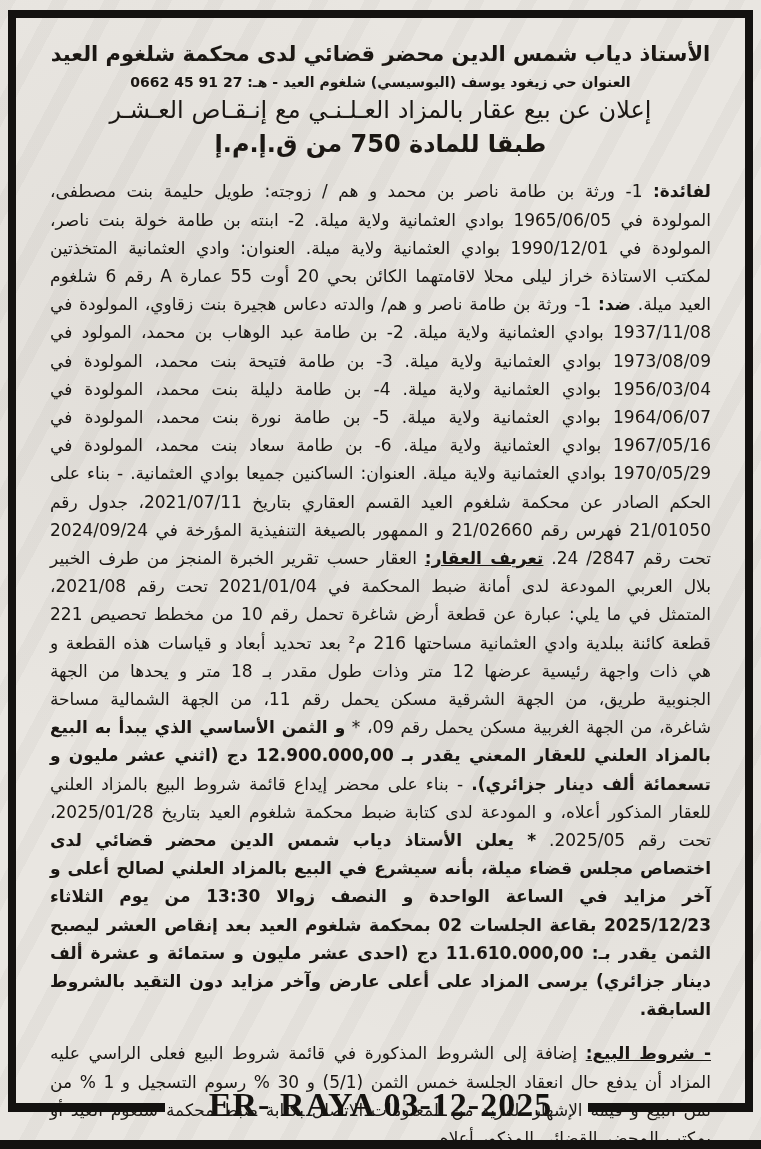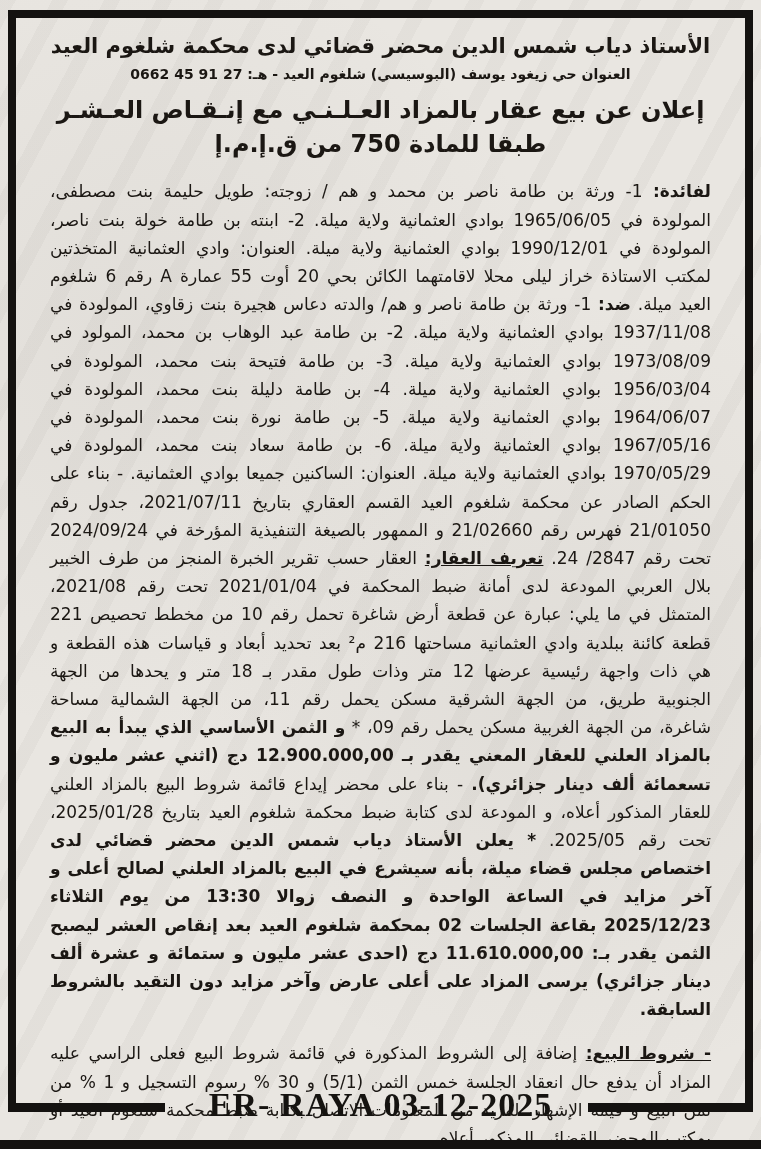--- a/index.html
+++ b/index.html
@@ -24,32 +24,32 @@
     left:8px; top:10px;
     width:745px; height:1102px;
     box-sizing:border-box;
     border:8px solid #141210;
     border-bottom:none;
   }
   .inner{
     position:relative;
     box-sizing:border-box;
     width:100%;height:100%;
-    padding:8px 18px 0 18px;
+    padding:16px 18px 0 18px;
     direction:rtl;
   }
   .hdr{ text-align:center; direction:rtl; }
   .hdr-line1{
     font-size:21px; font-weight:bold; line-height:1.55; margin-top:4px;
   }
   .hdr-line2{
     font-size:14px; font-weight:bold; line-height:1.6;
   }
   .hdr-title{
-    font-size:24px; font-weight:bold; line-height:1.45; margin-top:8px;
+    font-size:24px; font-weight:normal; line-height:1.45; margin-top:0;
     letter-spacing:0.5px;
   }
   .hdr-sub{
     font-size:24px; font-weight:bold; line-height:1.4; margin-bottom:8px;
   }
   .bodytxt{
     direction:rtl;
     text-align:justify;
     font-size:17px;
     line-height:28.2px;

